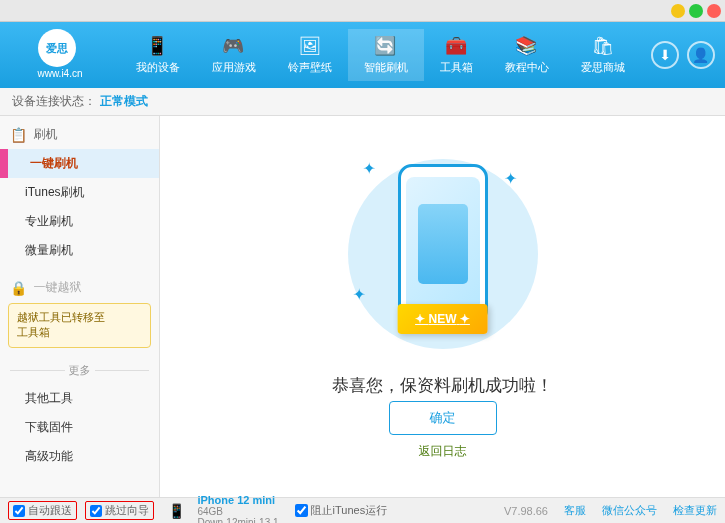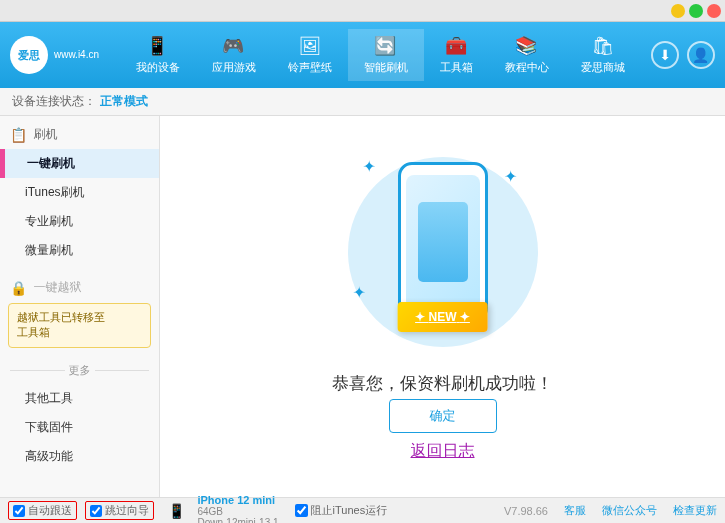--- a/index.html
+++ b/index.html
@@ -32,20 +32,21 @@
       background: linear-gradient(180deg, #3bb8f3 0%, #1a9fe0 100%);
       display: flex;
       align-items: center;
       padding: 0 10px;
     }
     .logo-area {
       display: flex;
       align-items: center;
       width: 100px;
       flex-shrink: 0;
+      flex-direction: column;
     }
     .logo-circle {
       width: 38px; height: 38px;
       background: #fff;
       border-radius: 50%;
       display: flex; align-items: center; justify-content: center;
       margin-right: 6px;
       flex-shrink: 0;
     }
     .logo-circle span { color: #1a9fe0; font-size: 11px; font-weight: bold; }
@@ -127,22 +128,22 @@
     .sidebar-group-header .icon { margin-right: 6px; font-size: 14px; color: #1a9fe0; }
     .sidebar-item {
       padding: 6px 10px 6px 22px;
       color: #333;
       cursor: pointer;
       font-size: 12px;
       border-left: 3px solid transparent;
     }
     .sidebar-item.active {
       background: #e0f0fb;
-      border-left: 5px solid #ec4899;
-      color: #0f172a;
+      border-left: 8px solid #ec4899;
+      color: #c2410c;
       font-weight: bold;
     }
 
     .sidebar-notice {
       margin: 1px 8px;
       padding: 6px 8px;
       background: #fff8e0;
       border: 1px solid #f0d060;
       border-radius: 4px;
       font-size: 11px;
@@ -280,24 +281,23 @@
       background: #fff;
       border: 1px solid #1a9fe0;
       border-radius: 4px;
       color: #1a9fe0;
       font-size: 13px;
       cursor: pointer;
       margin-bottom: 8px;
     }
 
     .link-again {
-      color: #a21caf;
-      font-size: 16px;
-      cursor: pointer;
-      text-decoration: underline;
+      color: #4d7c0f;
+      font-size: 12px;
+      cursor: pointer;
     }
 
     
     .bottom-bar {
       height: 26px;
       background: #f0f0f0;
       border-top: 1px solid #ddd;
       display: flex;
       align-items: center;
       padding: 0 8px;

